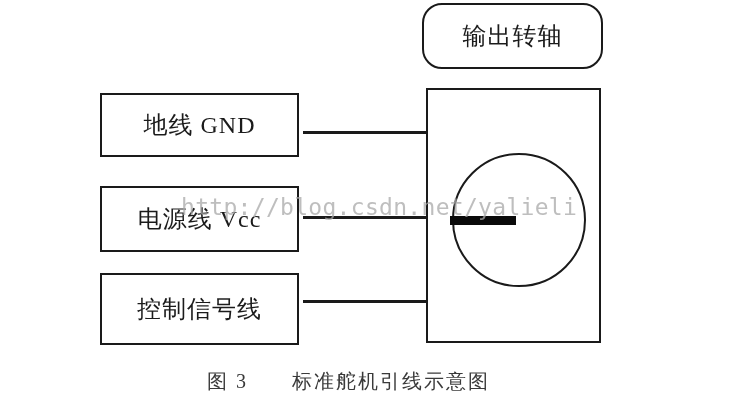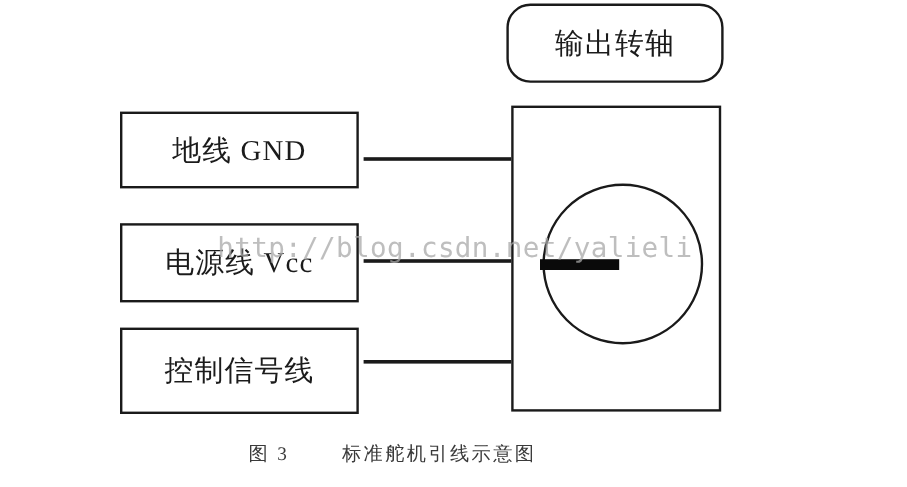--- a/index.html
+++ b/index.html
@@ -76,21 +76,21 @@
     color: rgba(168, 168, 168, 0.75);
     white-space: nowrap;
     pointer-events: none;
   }
 
   .caption {
     position: absolute;
     left: 207px;
     top: 368px;
     color: #3a3a3a;
-    font-size: 16px;
+    font-size: 20px;
     white-space: nowrap;
   }
   .caption .fig-no { margin-right: 44px; letter-spacing: 2px; }
   .caption .fig-title { letter-spacing: 2px; }
 </style>
 </head>
 <body>
 
 <div class="canvas">
 

